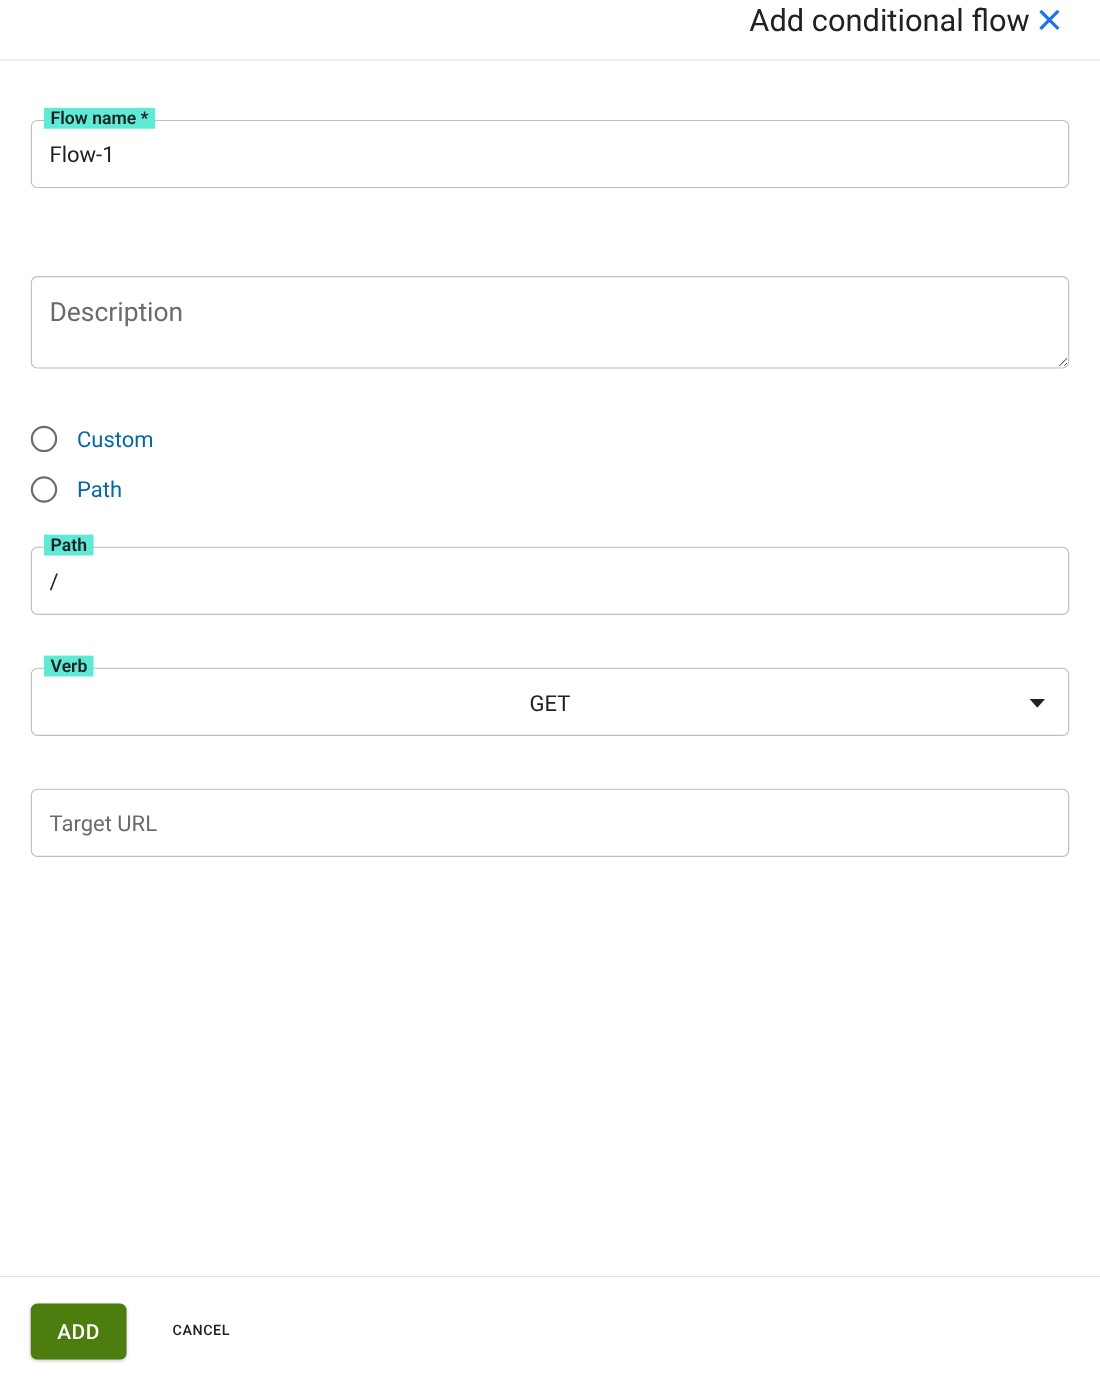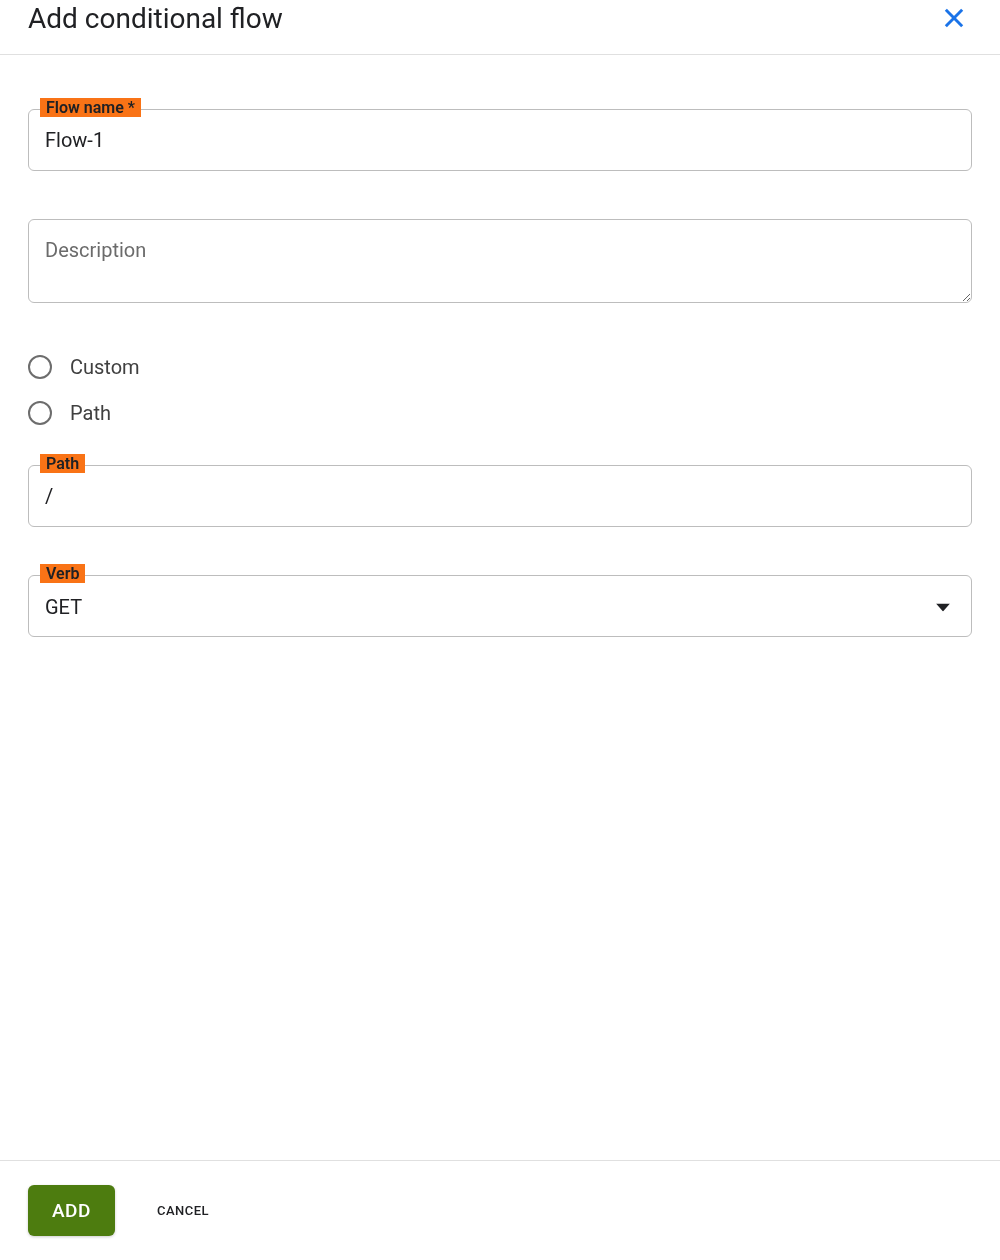--- a/index.html
+++ b/index.html
@@ -10,21 +10,21 @@
     body {
       font-family: 'Google Sans', Roboto, Arial, sans-serif;
       background: #fff;
       width: 1000px;
       height: 1260px;
       display: flex;
       flex-direction: column;
     }
     .dialog-header {
       display: flex;
-      justify-content: space-between;
+      justify-content: flex-end;
       align-items: center;
       padding: 0 28px 18px 28px;
       border-bottom: 1px solid #e0e0e0;
     }
     .dialog-title {
       font-size: 28px;
       font-weight: 400;
       color: #202124;
     }
     .close-btn {
@@ -49,21 +49,21 @@
       position: relative;
       margin-bottom: 48px;
     }
     .form-field.tight {
       margin-bottom: 48px;
     }
     .floating-label {
       position: absolute;
       top: -11px;
       left: 12px;
-      background: #f97316;
+      background: #5eead4;
       padding: 0 6px;
       font-size: 16px;
       font-weight: 600;
       color: #202124;
       z-index: 1;
     }
     .text-input {
       width: 100%;
       height: 62px;
       padding: 12px 16px;
@@ -74,27 +74,28 @@
       color: #202124;
       outline: none;
     }
     .text-input::placeholder {
       color: #6b6b6b;
     }
     .textarea-input {
       width: 100%;
       height: 84px;
       padding: 18px 16px;
-      font-size: 20px;
+      font-size: 24px;
       border: 1px solid #bdbdbd;
       border-radius: 6px;
       font-family: inherit;
       color: #ec4899;
       resize: both;
       outline: none;
+      margin-top: 32px;
     }
     .textarea-input::placeholder {
       color: #6b6b6b;
     }
     .section-label {
       font-size: 20px;
       font-weight: 600;
       color: #202124;
       margin-bottom: 24px;
     }
@@ -126,24 +127,25 @@
       height: 12px;
       background: #1a73e8;
       border-radius: 50%;
       display: none;
     }
     .radio-circle.selected .radio-dot {
       display: block;
     }
     .radio-label {
       font-size: 20px;
-      color: #404040;
+      color: #0369a1;
     }
     .select-wrapper {
       position: relative;
+      text-align: center;
     }
     .select-input {
       width: 100%;
       height: 62px;
       padding: 0 16px;
       font-size: 20px;
       border: 1px solid #bdbdbd;
       border-radius: 6px;
       font-family: inherit;
       color: #202124;
@@ -236,19 +238,22 @@
     <div class="select-wrapper">
       <div class="select-input" style="line-height:62px;">GET</div>
       <span class="dropdown-arrow">
         <svg width="14" height="8" viewBox="0 0 14 8">
             <path d="M0 0 L7 8 L14 0 Z" fill="#202124"></path>
           </svg>
       </span>
     </div>
   </div>
 
+  <div class="form-field">
+    <input type="text" class="text-input" placeholder="Target URL" style="">
+  </div>
 
 </div>
 
 <div class="dialog-footer">
   <button class="btn-primary">ADD</button>
   <button class="btn-text">CANCEL</button>
 </div>
 
 </body></html>

